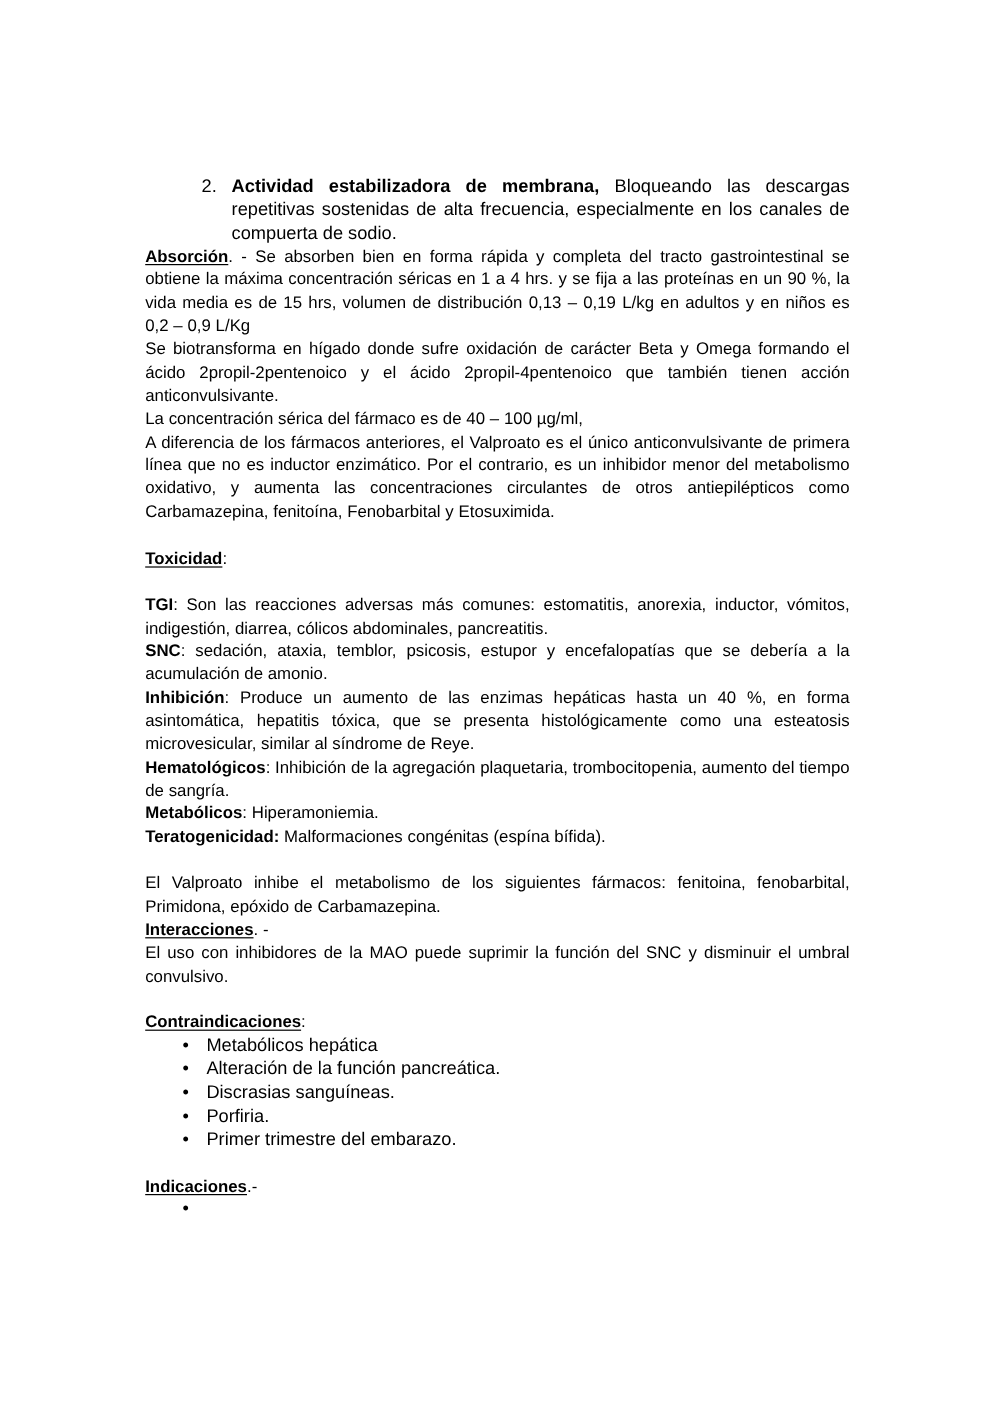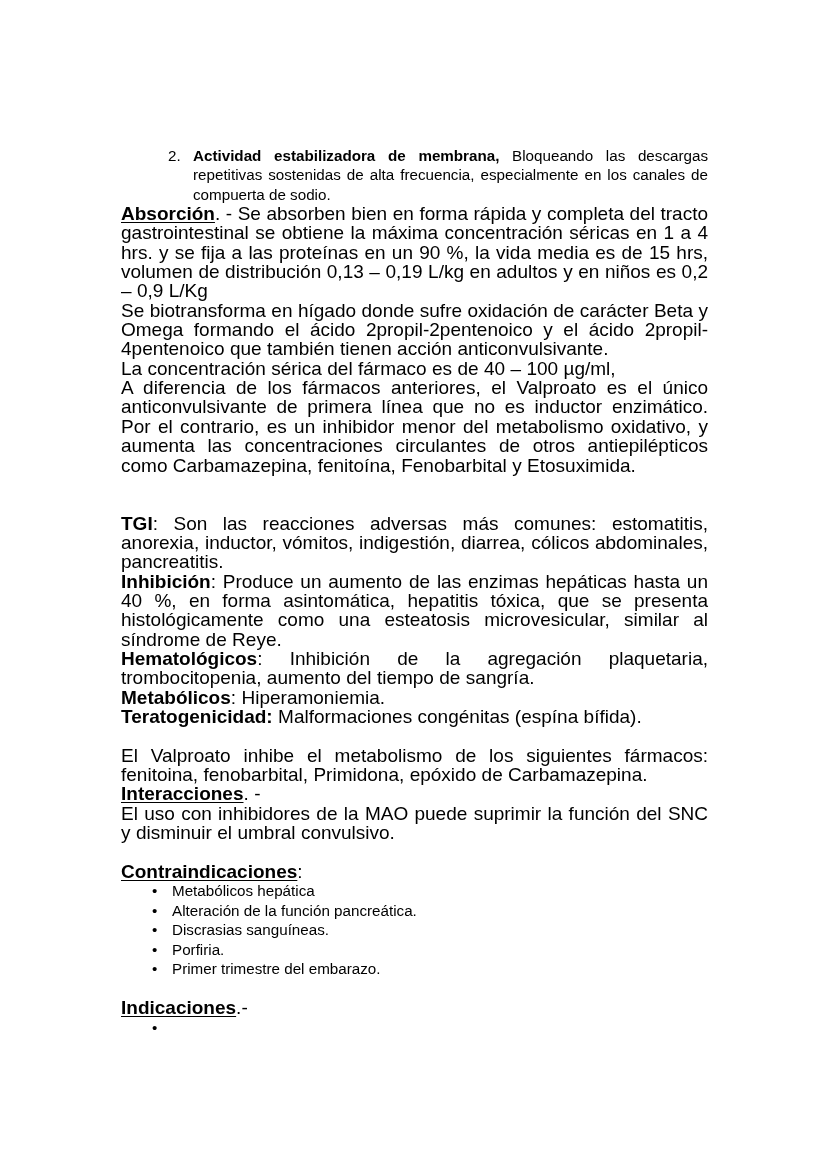--- a/index.html
+++ b/index.html
@@ -20,21 +20,21 @@
   }
   .content {
     position: absolute;
     left: 121px;
     top: 146px;
     width: 587px;
   }
 
   
   .para {
-    font-size: 19px;
+    font-size: 14px;
     line-height: 19.35px;
     text-align: justify;
     text-justify: inter-word;
     margin: 0;
     hyphens: none;
     word-spacing: 0.1px;
   }
   
 
   .bold { font-weight: bold; }
@@ -104,27 +104,33 @@
     </p>
 
     <p class="para">Se biotransforma en hígado donde sufre oxidación de carácter Beta y Omega formando el ácido 2propil-2pentenoico y el ácido 2propil-4pentenoico que también tienen acción anticonvulsivante.</p>
 
     <p class="para">La concentración sérica del fármaco es de 40 – 100 µg/ml,</p>
 
     <p class="para">A diferencia de los fármacos anteriores, el Valproato es el único anticonvulsivante de primera línea que no es inductor enzimático. Por el contrario, es un inhibidor menor del metabolismo oxidativo, y aumenta las concentraciones circulantes de otros antiepilépticos como Carbamazepina, fenitoína, Fenobarbital y Etosuximida.</p>
 
     <div class="gap-line"></div>
 
+    <p class="para">
+      <span class="uw">Toxicidad</span><span>:</span>
+    </p>
 
     <div class="gap-line"></div>
 
     <p class="para">
       <span class="bold">TGI</span><span>: </span><span>Son las reacciones adversas más comunes: estomatitis, anorexia, inductor, vómitos, indigestión, diarrea, cólicos abdominales, pancreatitis.</span>
     </p>
 
+    <p class="para">
+      <span class="bold">SNC</span><span>: </span><span>sedación, ataxia, temblor, psicosis, estupor y encefalopatías que se debería a la acumulación de amonio.</span>
+    </p>
 
     <p class="para">
       <span class="bold">Inhibición</span><span>: </span><span>Produce un aumento de las enzimas hepáticas hasta un 40 %, en forma asintomática, hepatitis tóxica, que se presenta histológicamente como una esteatosis microvesicular, similar al síndrome de Reye.</span>
     </p>
 
     <p class="para">
       <span class="bold">Hematológicos</span><span>: </span><span>Inhibición de la agregación plaquetaria, trombocitopenia, aumento del tiempo de sangría.</span>
     </p>
 
     <p class="para">

